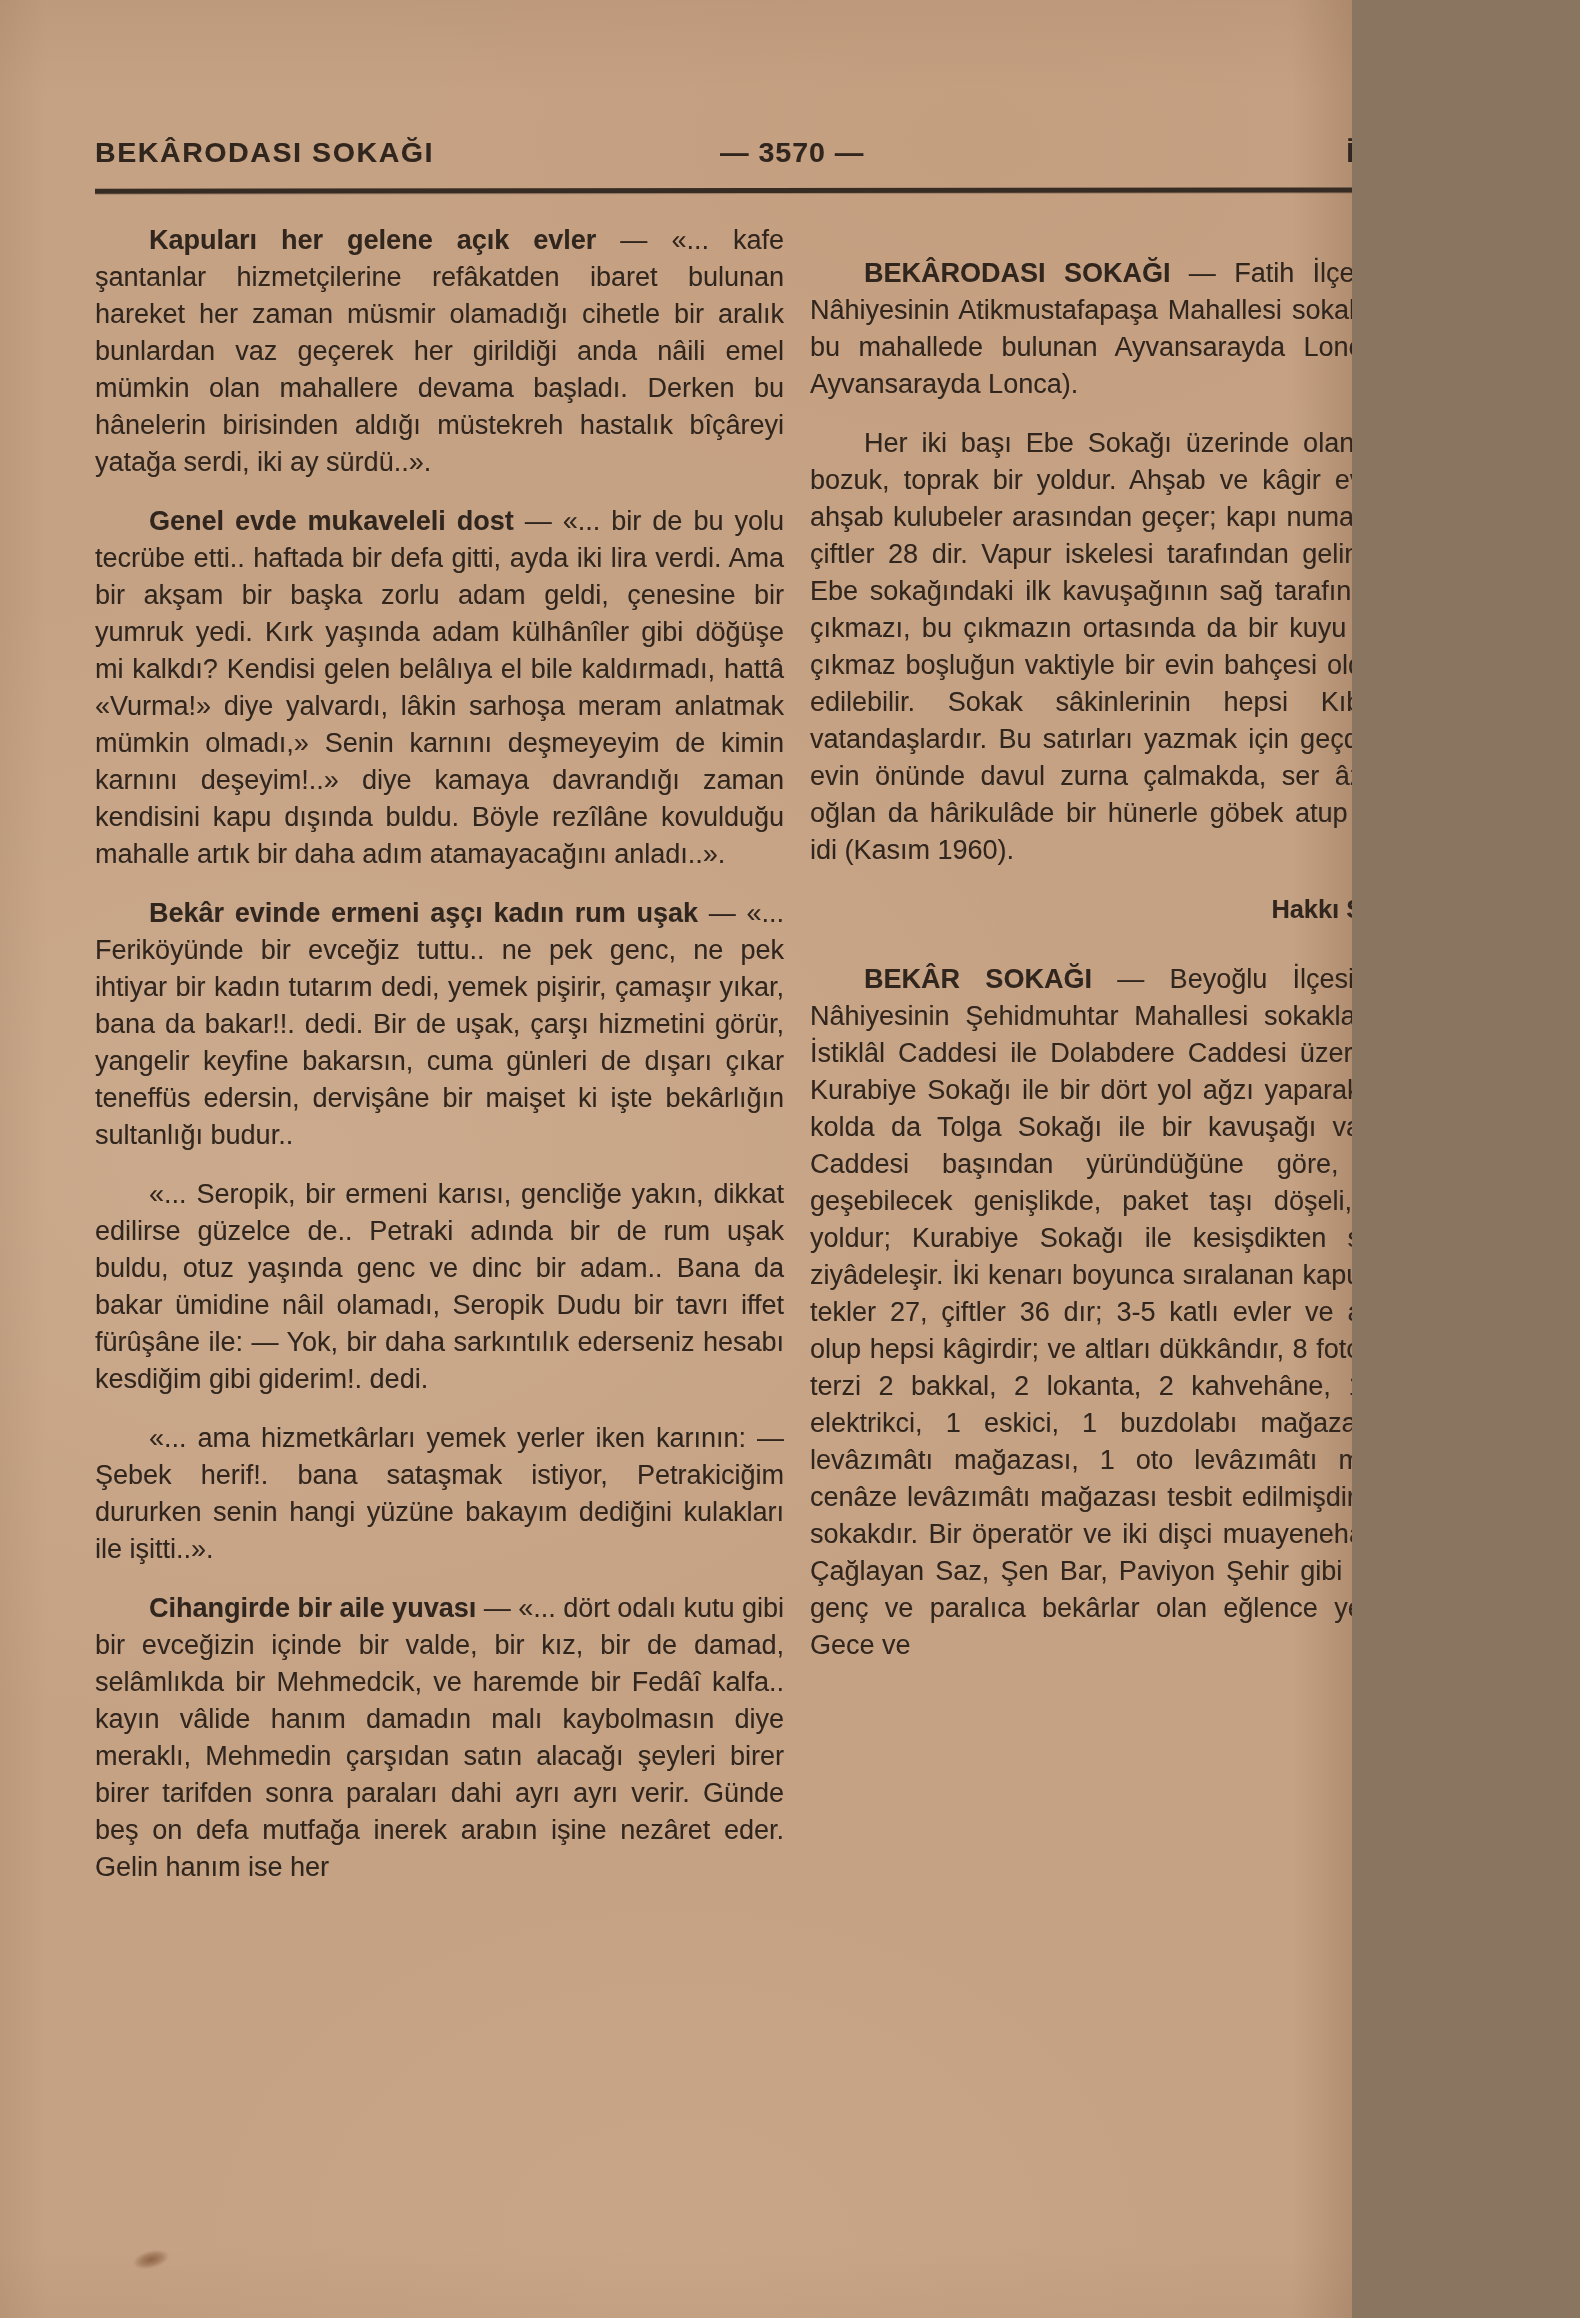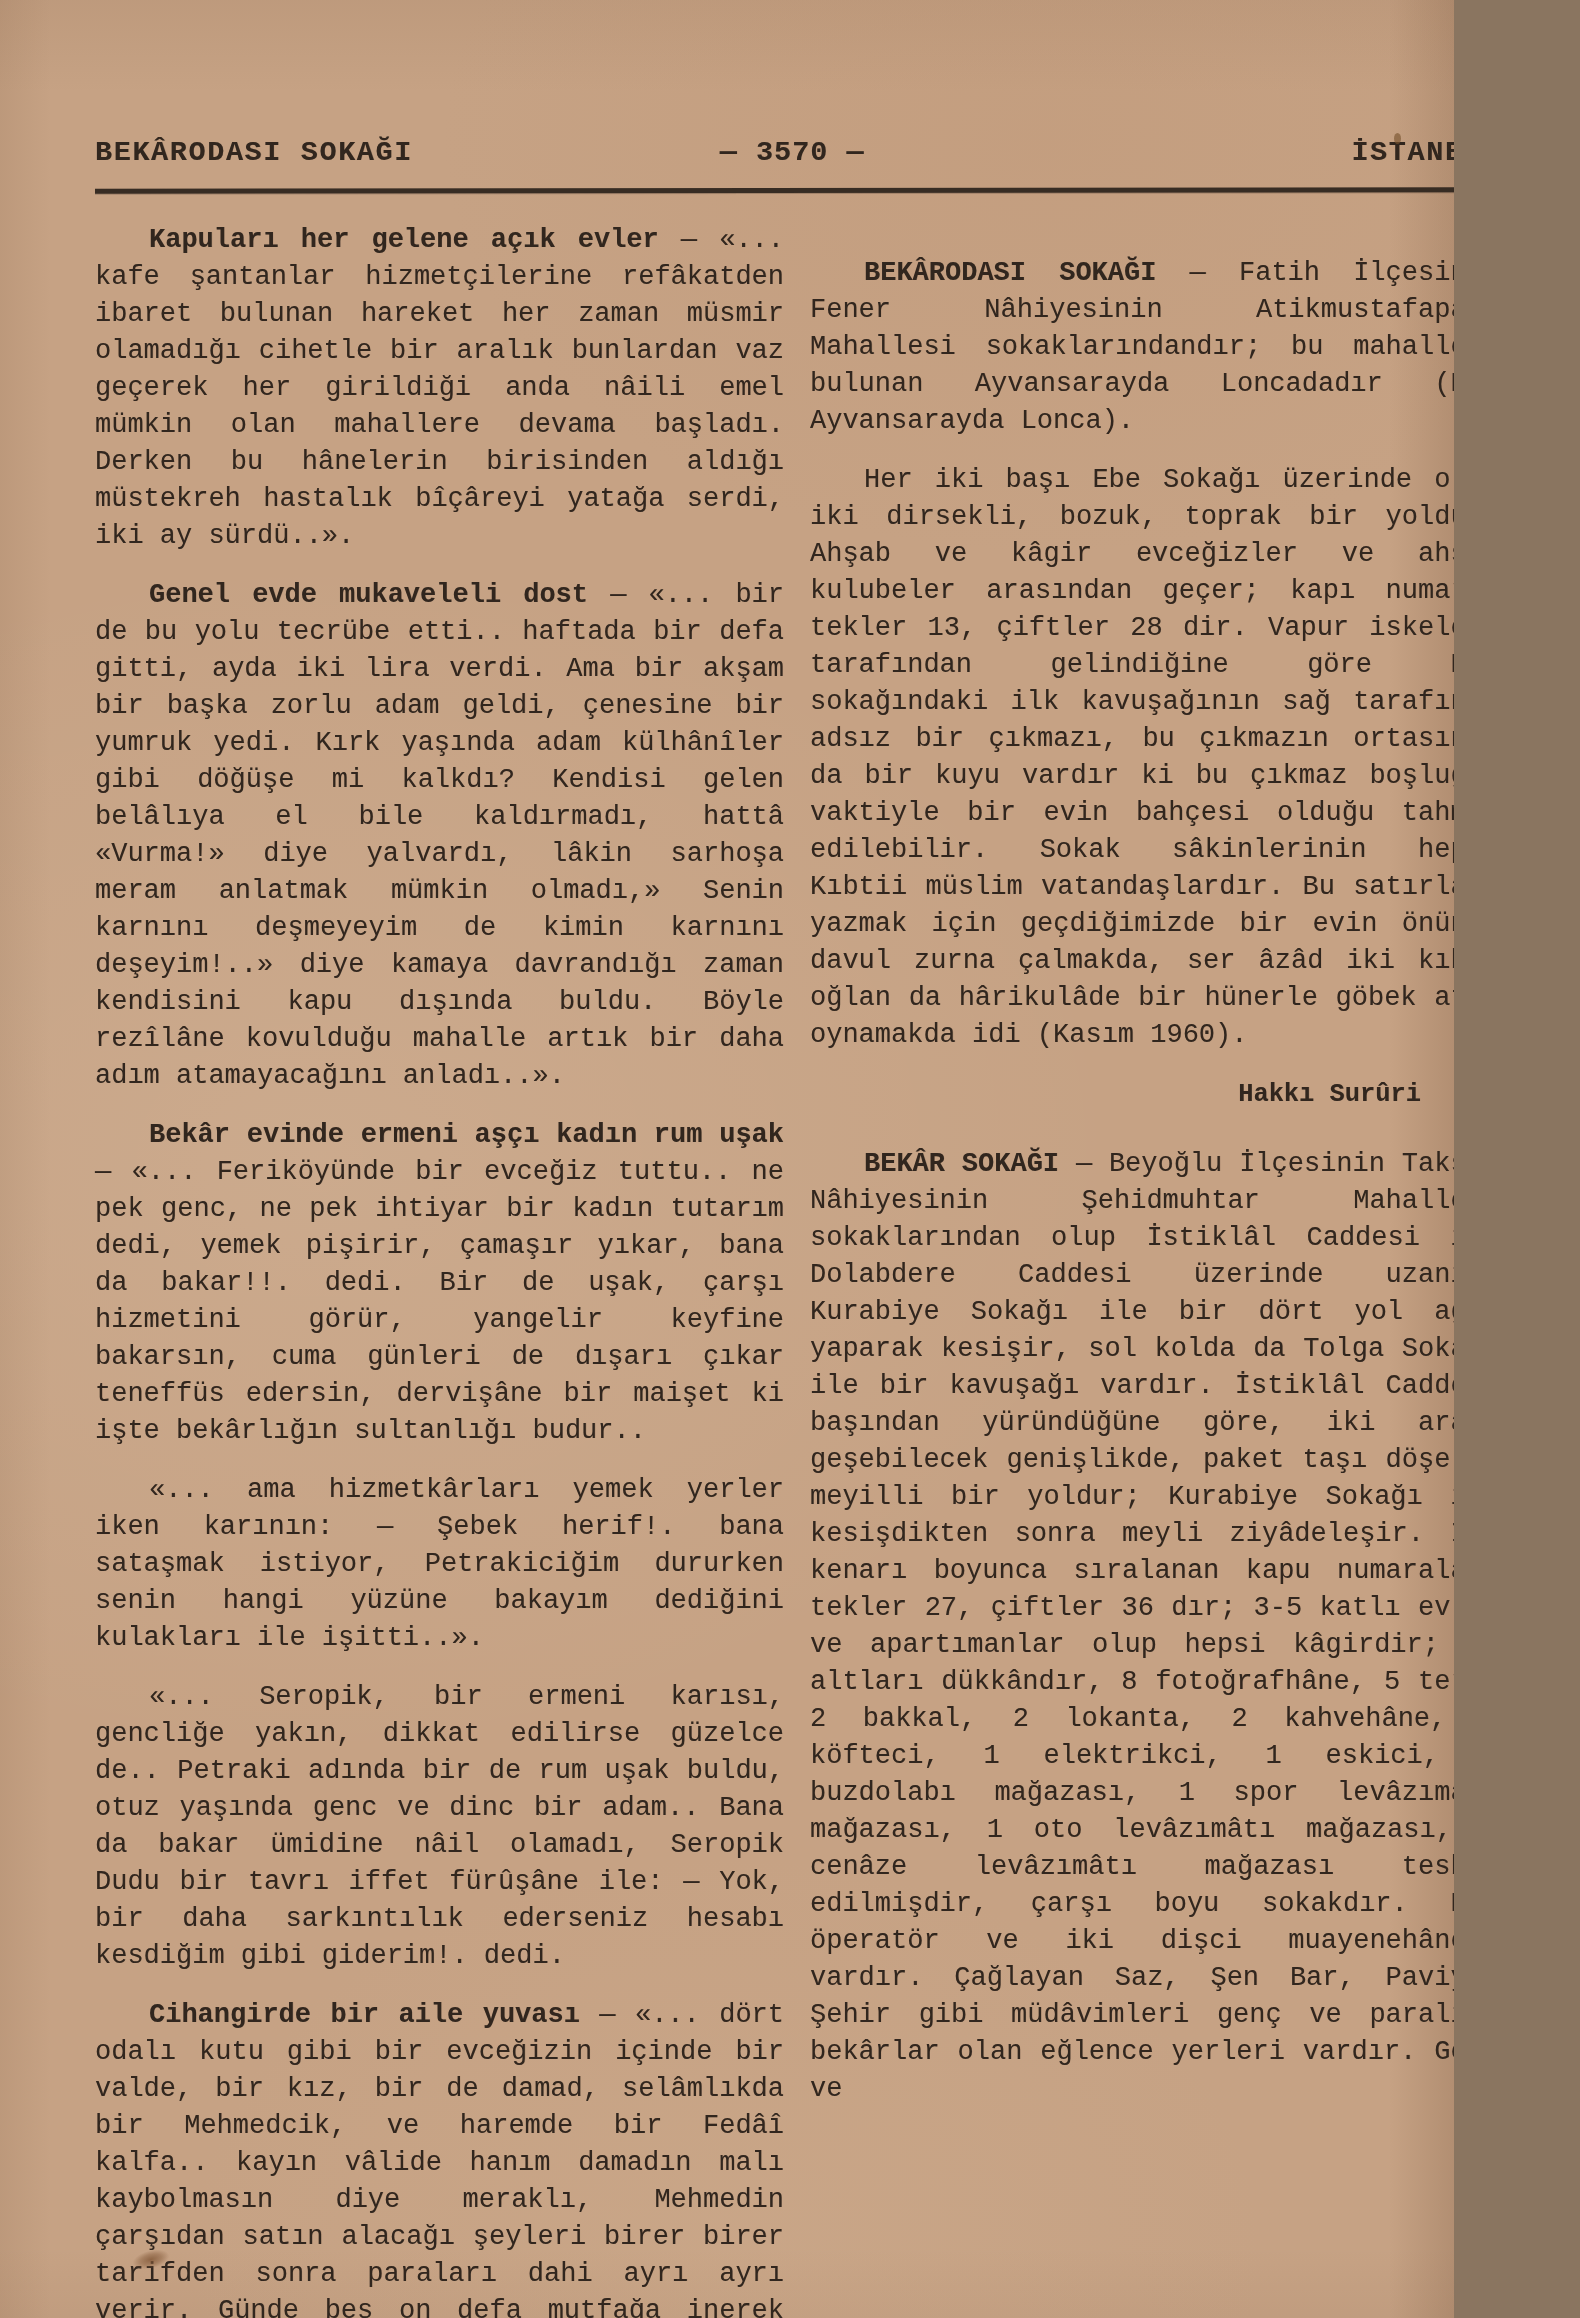--- a/index.html
+++ b/index.html
@@ -2,31 +2,31 @@
 <html style="font-size:8.3px"><head>
 <meta charset="utf-8">
 <style>
   html, body {
     margin: 0;
     padding: 0;
     background: #8a7560;
   }
   .sheet {
     position: relative;
-    width: 1454px;
+    width: 1352px;
     height: 2319px;
     overflow: hidden;
     background-color: #c6a284;
     background-image:
       radial-gradient(ellipse 985px 674px at 72% 6%, rgba(186,142,108,0.20), rgba(0,0,0,0) 62%),
       radial-gradient(ellipse 1245px 933px at 22% 50%, rgba(255,242,221,0.10), rgba(0,0,0,0) 65%),
       radial-gradient(ellipse 778px 570px at 50% 97%, rgba(214,182,150,0.18), rgba(0,0,0,0) 70%),
       linear-gradient(90deg, rgba(118,84,58,0.12) 0%, rgba(0,0,0,0) 3.5%, rgba(0,0,0,0) 95.5%, rgba(106,72,48,0.22) 100%),
       linear-gradient(180deg, rgba(118,84,58,0.10) 0%, rgba(0,0,0,0) 4%, rgba(0,0,0,0) 97%, rgba(118,84,58,0.07) 100%);
-    font-family: Liberation Mono, monospace;
+    font-family: Liberation Sans, sans-serif;
     color: #31261e;
   }
   .content {
     position: absolute;
     left: 95px;
     top: 136px;
     width: 1406px;
   }
   .page-header {
     position: relative;
@@ -116,22 +116,22 @@
     </div>
 
     <div class="rule"></div>
 
     <div class="cols">
 
       <div class="col">
         <p><span class="lead">Kapuları her gelene açık evler</span><span> — «... kafe şantanlar hizmetçilerine refâkatden ibaret bulunan hareket her zaman müsmir olamadığı cihetle bir aralık bunlardan vaz geçerek her girildiği anda nâili emel mümkin olan mahallere devama başladı. Derken bu hânelerin birisinden aldığı müstekreh hastalık bîçâreyi yatağa serdi, iki ay sürdü..».</span></p>
         <p><span class="lead">Genel evde mukaveleli dost</span><span> — «... bir de bu yolu tecrübe etti.. haftada bir defa gitti, ayda iki lira verdi. Ama bir akşam bir başka zorlu adam geldi, çenesine bir yumruk yedi. Kırk yaşında adam külhânîler gibi döğüşe mi kalkdı? Kendisi gelen belâlıya el bile kaldırmadı, hattâ «Vurma!» diye yalvardı, lâkin sarhoşa meram anlatmak mümkin olmadı,» Senin karnını deşmeyeyim de kimin karnını deşeyim!..» diye kamaya davrandığı zaman kendisini kapu dışında buldu. Böyle rezîlâne kovulduğu mahalle artık bir daha adım atamayacağını anladı..».</span></p>
         <p><span class="lead">Bekâr evinde ermeni aşçı kadın rum uşak</span><span> — «... Feriköyünde bir evceğiz tuttu.. ne pek genc, ne pek ihtiyar bir kadın tutarım dedi, yemek pişirir, çamaşır yıkar, bana da bakar!!. dedi. Bir de uşak, çarşı hizmetini görür, yangelir keyfine bakarsın, cuma günleri de dışarı çıkar teneffüs edersin, dervişâne bir maişet ki işte bekârlığın sultanlığı budur..</span></p>
+        <p><span>«... Seropik, bir ermeni karısı, gencliğe yakın, dikkat edilirse güzelce de.. Petraki adında bir de rum uşak buldu, otuz yaşında genc ve dinc bir adam.. Bana da bakar ümidine nâil olamadı, Seropik Dudu bir tavrı iffet fürûşâne ile: — Yok, bir daha sarkıntılık ederseniz hesabı kesdiğim gibi giderim!. dedi.</span></p>
         <p><span>«... ama hizmetkârları yemek yerler iken karının: — Şebek herif!. bana sataşmak istiyor, Petrakiciğim dururken senin hangi yüzüne bakayım dediğini kulakları ile işitti..».</span></p>
-        <p><span>«... Seropik, bir ermeni karısı, gencliğe yakın, dikkat edilirse güzelce de.. Petraki adında bir de rum uşak buldu, otuz yaşında genc ve dinc bir adam.. Bana da bakar ümidine nâil olamadı, Seropik Dudu bir tavrı iffet fürûşâne ile: — Yok, bir daha sarkıntılık ederseniz hesabı kesdiğim gibi giderim!. dedi.</span></p>
         <p><span class="lead">Cihangirde bir aile yuvası</span><span> — «... dört odalı kutu gibi bir evceğizin içinde bir valde, bir kız, bir de damad, selâmlıkda bir Mehmedcik, ve haremde bir Fedâî kalfa.. kayın vâlide hanım damadın malı kaybolmasın diye meraklı, Mehmedin çarşıdan satın alacağı şeyleri birer birer tarifden sonra paraları dahi ayrı ayrı verir. Günde beş on defa mutfağa inerek arabın işine nezâret eder. Gelin hanım ise her</span></p>
       </div>
 
       <div class="col">
         <p class="entry"><span class="lead">BEKÂRODASI SOKAĞI</span><span> — Fatih İlçesinin Fener Nâhiyesinin Atikmustafapaşa Mahallesi sokaklarındandır; bu mahallede bulunan Ayvansarayda Loncadadır (B.: Ayvansarayda Lonca).</span></p>
         <p><span>Her iki başı Ebe Sokağı üzerinde olan iki dirsekli, bozuk, toprak bir yoldur. Ahşab ve kâgir evceğizler ve ahşab kulubeler arasından geçer; kapı numarlı tekler 13, çiftler 28 dir. Vapur iskelesi tarafından gelindiğine göre Ebe sokağındaki ilk kavuşağının sağ tarafında adsız bir çıkmazı, bu çıkmazın ortasında da bir kuyu vardır ki bu çıkmaz boşluğun vaktiyle bir evin bahçesi olduğu tahmin edilebilir. Sokak sâkinlerinin hepsi Kıbtii müslim vatandaşlardır. Bu satırları yazmak için geçdiğimizde bir evin önünde davul zurna çalmakda, ser âzâd iki kıbti oğlan da hârikulâde bir hünerle göbek atup oynamakda idi (Kasım 1960).</span></p>
         <p class="signature">Hakkı Surûri</p>
         <p class="entry"><span class="lead">BEKÂR SOKAĞI</span><span> — Beyoğlu İlçesinin Taksim Nâhiyesinin Şehidmuhtar Mahallesi sokaklarından olup İstiklâl Caddesi ile Dolabdere Caddesi üzerinde uzanır; Kurabiye Sokağı ile bir dört yol ağzı yaparak kesişir, sol kolda da Tolga Sokağı ile bir kavuşağı vardır. İstiklâl Caddesi başından yüründüğüne göre, iki araba geşebilecek genişlikde, paket taşı döşeli, meyilli bir yoldur; Kurabiye Sokağı ile kesişdikten sonra meyli ziyâdeleşir. İki kenarı boyunca sıralanan kapu numaraları tekler 27, çiftler 36 dır; 3-5 katlı evler ve apartımanlar olup hepsi kâgirdir; ve altları dükkândır, 8 fotoğrafhâne, 5 terzi 2 bakkal, 2 lokanta, 2 kahvehâne, 1 köfteci, 1 elektrikci, 1 eskici, 1 buzdolabı mağazası, 1 spor levâzımâtı mağazası, 1 oto levâzımâtı mağazası, 1 cenâze levâzımâtı mağazası tesbit edilmişdir, çarşı boyu sokakdır. Bir öperatör ve iki dişci muayenehânesi vardır. Çağlayan Saz, Şen Bar, Paviyon Şehir gibi müdâvimleri genç ve paralıca bekârlar olan eğlence yerleri vardır. Gece ve</span></p>
       </div>
 

